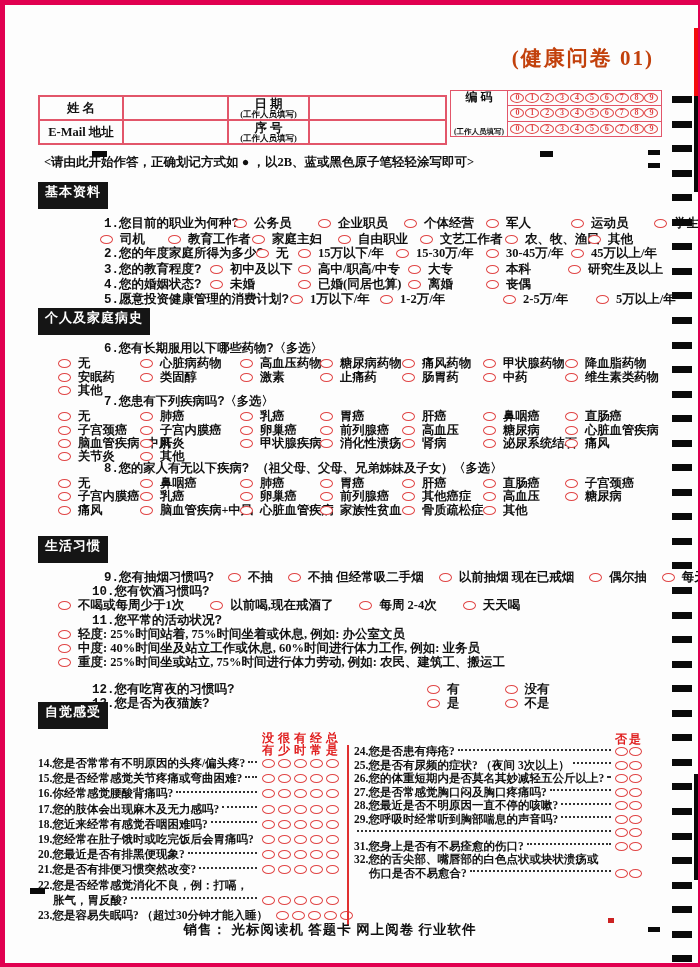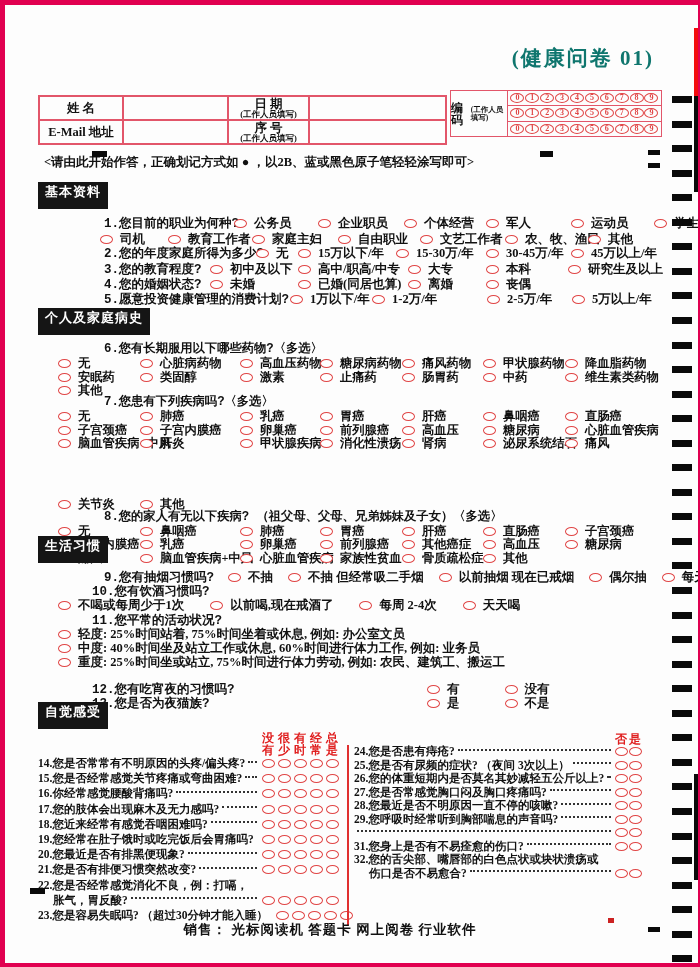--- a/index.html
+++ b/index.html
@@ -13,22 +13,22 @@
   
   .htable{position:absolute;left:38px;top:95px;width:407px;height:48px;
           display:grid;grid-template-columns:84px 105px 81px 137px;
           grid-template-rows:24px 24px;border:1px solid #e2566a;}
   .htable>div{border:1px solid #e2566a;display:flex;flex-direction:column;
           align-items:center;justify-content:center;font-size:12.5px;line-height:12px;}
   .htable .sub{font-size:8.5px;line-height:9px;}
   
   .codebox{position:absolute;left:450px;top:90px;width:210px;height:45px;
            border:1px solid #e2566a;display:flex;}
-  .codelabel{width:56px;border-right:1px solid #e2566a;display:flex;flex-direction:row;
-           align-items:center;justify-content:flex-end;font-size:12px;line-height:12px;color:#111;}
+  .codelabel{width:56px;border-right:1px solid #e2566a;display:flex;flex-direction:column;
+           align-items:center;justify-content:space-between;font-size:12px;line-height:12px;color:#111;}
   .codelabel .sub{font-size:7.5px;line-height:8px;}
   .codegrid{flex:1;display:flex;flex-direction:column;}
   .code-row{flex:1;display:flex;align-items:center;justify-content:space-around;
            border-bottom:1px solid #e2566a;padding:0 2px;}
   .code-row:last-child{border-bottom:none;}
   .cbub{display:inline-block;width:12px;height:8px;border:1px solid #e04545;border-radius:50%;
         color:#e04545;font-size:8px;line-height:8px;text-align:center;font-weight:bold;}
   
   .instruction{position:absolute;left:44px;top:154px;font-size:12.5px;white-space:nowrap;}
   
@@ -72,21 +72,21 @@
   
   .tmark{position:absolute;left:672px;width:20px;height:7px;background:#0a0a0a;}
   .mark{position:absolute;background:#0a0a0a;}
   .redbar{position:absolute;background:#f30e0e;}
 </style>
 </head>
 <body>
 
 <div class="frame"></div>
 
-<div class="title" style="color:#0f766e">(健康问卷  01)</div>
+<div class="title" style="color:#c2410c">(健康问卷  01)</div>
 
 <div class="htable">
   <div>姓    名</div>
   <div></div>
   <div>
     <span>日    期</span>
     <span class="sub">(工作人员填写)</span>
   </div>
   <div></div>
   <div>E-Mail 地址</div>
@@ -271,21 +271,21 @@
             <span class="lab">离婚</span>
           </span>
           <span class="opt">
             <span class="bub"></span>
             <span class="lab">丧偶</span>
           </span>
         </span>
       </div>
       <div class="qrow line" style="margin-left: 66px;">
         <span class="qtext" style="width: 186px; flex: 0 0 auto;">5.愿意投资健康管理的消费计划?</span>
-        <span class="orow" style="grid-template-columns: 82px 115px 85px auto;">
+        <span class="orow" style="grid-template-columns: 82px 115px 85px auto; gap: 8px;">
           <span class="opt">
             <span class="bub"></span>
             <span class="lab">1万以下/年</span>
           </span>
           <span class="opt">
             <span class="bub"></span>
             <span class="lab">1-2万/年</span>
           </span>
           <span class="opt">
             <span class="bub"></span>
@@ -454,21 +454,21 @@
         </span>
         <span class="opt">
           <span class="bub"></span>
           <span class="lab">泌尿系统结石</span>
         </span>
         <span class="opt">
           <span class="bub"></span>
           <span class="lab">痛风</span>
         </span>
       </div>
-      <div class="orow line" style="margin-left: 20px; grid-template-columns: 82px 100px 80px 82px 81px 82px auto; margin-top: 48px;">
+      <div class="orow line" style="margin-left: 20px; grid-template-columns: 82px 100px 80px 82px 81px 82px auto;">
         <span class="opt">
           <span class="bub"></span>
           <span class="lab">关节炎</span>
         </span>
         <span class="opt">
           <span class="bub"></span>
           <span class="lab">其他</span>
         </span>
       </div>
       <div class="qrow line" style="margin-left: 66px;">

